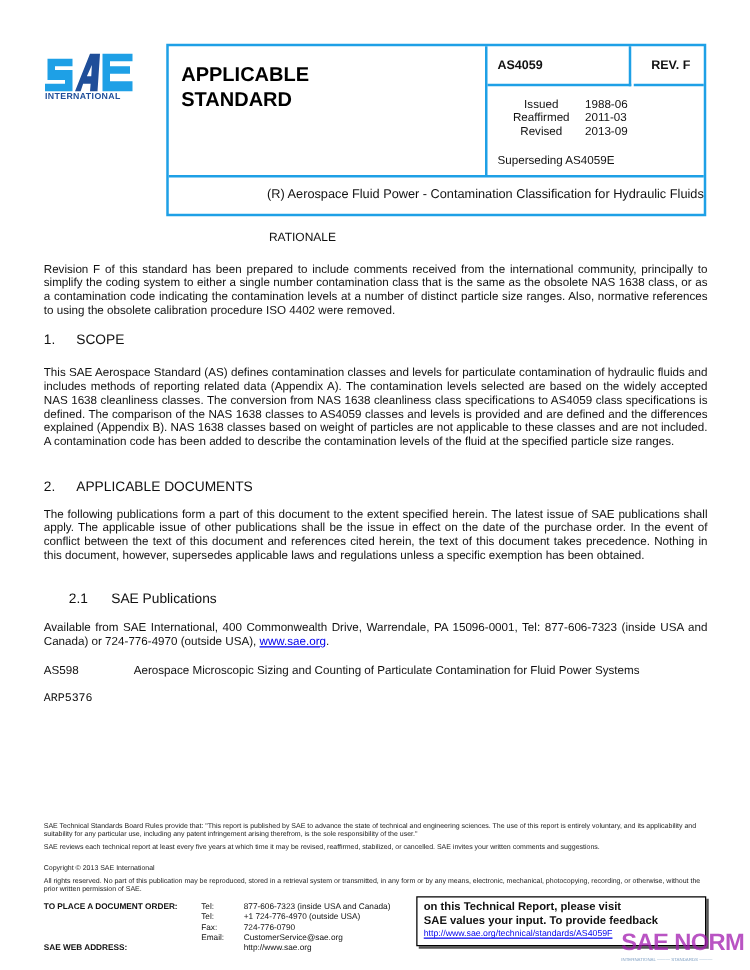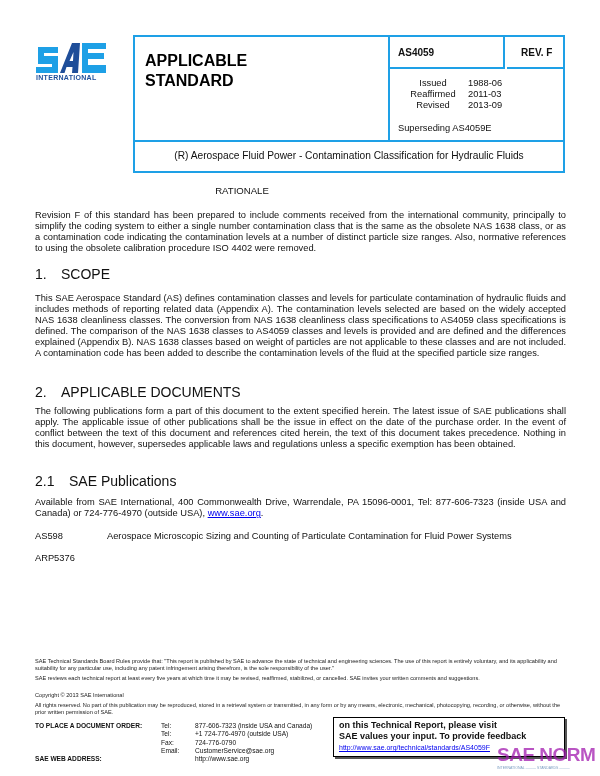--- a/index.html
+++ b/index.html
@@ -17,26 +17,26 @@
   .hdr-title { position:absolute; left:10px; top:14px; font-size:16px; font-weight:bold; line-height:20px; color:#000; }
   .hdr-docno { position:absolute; left:255px; top:0; width:115px; height:32px; border-right:2px solid #1ea0e6; border-bottom:2px solid #1ea0e6; box-sizing:border-box; }
   .hdr-rev { position:absolute; left:372px; top:0; width:56px; height:32px; border-bottom:2px solid #1ea0e6; box-sizing:border-box; }
   .hdr-docno span, .hdr-rev span { position:absolute; top:10px; font-size:10px; font-weight:bold; }
   .hdr-docno span { left:8px; }
   .hdr-rev span { left:14px; }
   .hdr-dates { position:absolute; left:263px; top:41px; font-size:9.3px; line-height:11px; }
   .hdr-dates .row { display:flex;text-align:center; }
   .hdr-dates .lbl { width:70px; }
   .hdr-supersede { position:absolute; left:263px; top:86px; font-size:9.3px; }
-  .hdr-titlebar { position:absolute; left:0; top:103px; width:428px; height:15px; border-top:2px solid #1ea0e6; box-sizing:border-box; text-align:center; font-size:10.2px; line-height:28px; }
+  .hdr-titlebar { position:absolute; left:0; top:103px; width:428px; height:15px; border-top:2px solid #1ea0e6; box-sizing:border-box; text-align:right; font-size:10.2px; line-height:28px; }
 
   
   .center-h { left:0; width:484px; text-align:center; font-size:9.6px; }
   .para { left:35px; width:531px; font-size:9.3px; line-height:11.1px; text-align:justify; }
-  .head { left:35px; font-size:14px; }
+  .head { left:35px; font-size:11px; }
   .head .num { display:inline-block; width:26px; }
   .head .num2 { display:inline-block; width:34px; }
   a.link { color:#0000ee; text-decoration:underline;margin-top:29px; }
   .ref { left:35px; width:531px; font-size:9.3px; line-height:11px; display:flex; }
   .ref .code { width:72px; flex:none; }
 
   
   .foot { left:35px; width:531px; font-size:5.6px; line-height:7px; color:#222; }
   .order { left:35px; top:722px; font-size:6.6px; line-height:8.3px; }
   .order .lbl { position:absolute; left:0; font-weight:bold; white-space:nowrap; }
@@ -94,32 +94,32 @@
 <div class="abs head" style="top:266px;">
   <span class="num">1.</span><span>SCOPE</span>
 </div>
 <div class="abs para" style="top:293px;">This SAE Aerospace Standard (AS) defines contamination classes and levels for particulate contamination of hydraulic fluids and includes methods of reporting related data (Appendix A). The contamination levels selected are based on the widely accepted NAS 1638 cleanliness classes. The conversion from NAS 1638 cleanliness class specifications to AS4059 class specifications is defined. The comparison of the NAS 1638 classes to AS4059 classes and levels is provided and are defined and the differences explained (Appendix B). NAS 1638 classes based on weight of particles are not applicable to these classes and are not included. A contamination code has been added to describe the contamination levels of the fluid at the specified particle size ranges.</div>
 
 <div class="abs head" style="top:384px;">
   <span class="num">2.</span><span>APPLICABLE DOCUMENTS</span>
 </div>
 <div class="abs para" style="top:406px;">The following publications form a part of this document to the extent specified herein. The latest issue of SAE publications shall apply. The applicable issue of other publications shall be the issue in effect on the date of the purchase order. In the event of conflict between the text of this document and references cited herein, the text of this document takes precedence. Nothing in this document, however, supersedes applicable laws and regulations unless a specific exemption has been obtained.</div>
 
-<div class="abs head" style="top:473px;">
+<div class="abs head" style="top:473px;margin-left:20px;">
   <span class="num2">2.1</span><span>SAE Publications</span>
 </div>
 <div class="abs para" style="top:497px;">
   <span>Available from SAE International, 400 Commonwealth Drive, Warrendale, PA 15096-0001, Tel: 877-606-7323 (inside USA and Canada) or 724-776-4970 (outside USA), </span><a class="link">www.sae.org</a><span>.</span>
 </div>
 
 <div class="abs ref" style="top:531px;">
   <span class="code">AS598</span>
   <span>Aerospace Microscopic Sizing and Counting of Particulate Contamination for Fluid Power Systems</span>
 </div>
-<div class="abs ref" style="top:553px;">
+<div class="abs ref" style="top:553px;font-family:Liberation Mono, monospace;">
   <span class="code">ARP5376</span>
 </div>
 
 <div class="abs foot" style="top:658px;">SAE Technical Standards Board Rules provide that: "This report is published by SAE to advance the state of technical and engineering sciences. The use of this report is entirely voluntary, and its applicability and suitability for any particular use, including any patent infringement arising therefrom, is the sole responsibility of the user."</div>
 <div class="abs foot" style="top:675px;">SAE reviews each technical report at least every five years at which time it may be revised, reaffirmed, stabilized, or cancelled. SAE invites your written comments and suggestions.</div>
 <div class="abs foot" style="top:692px;">Copyright © 2013 SAE International</div>
 <div class="abs foot" style="top:702px;">All rights reserved. No part of this publication may be reproduced, stored in a retrieval system or transmitted, in any form or by any means, electronic, mechanical, photocopying, recording, or otherwise, without the prior written permission of SAE.</div>
 
 <div class="abs order">
   <span class="lbl" style="top:0;">TO PLACE A DOCUMENT ORDER:</span>

